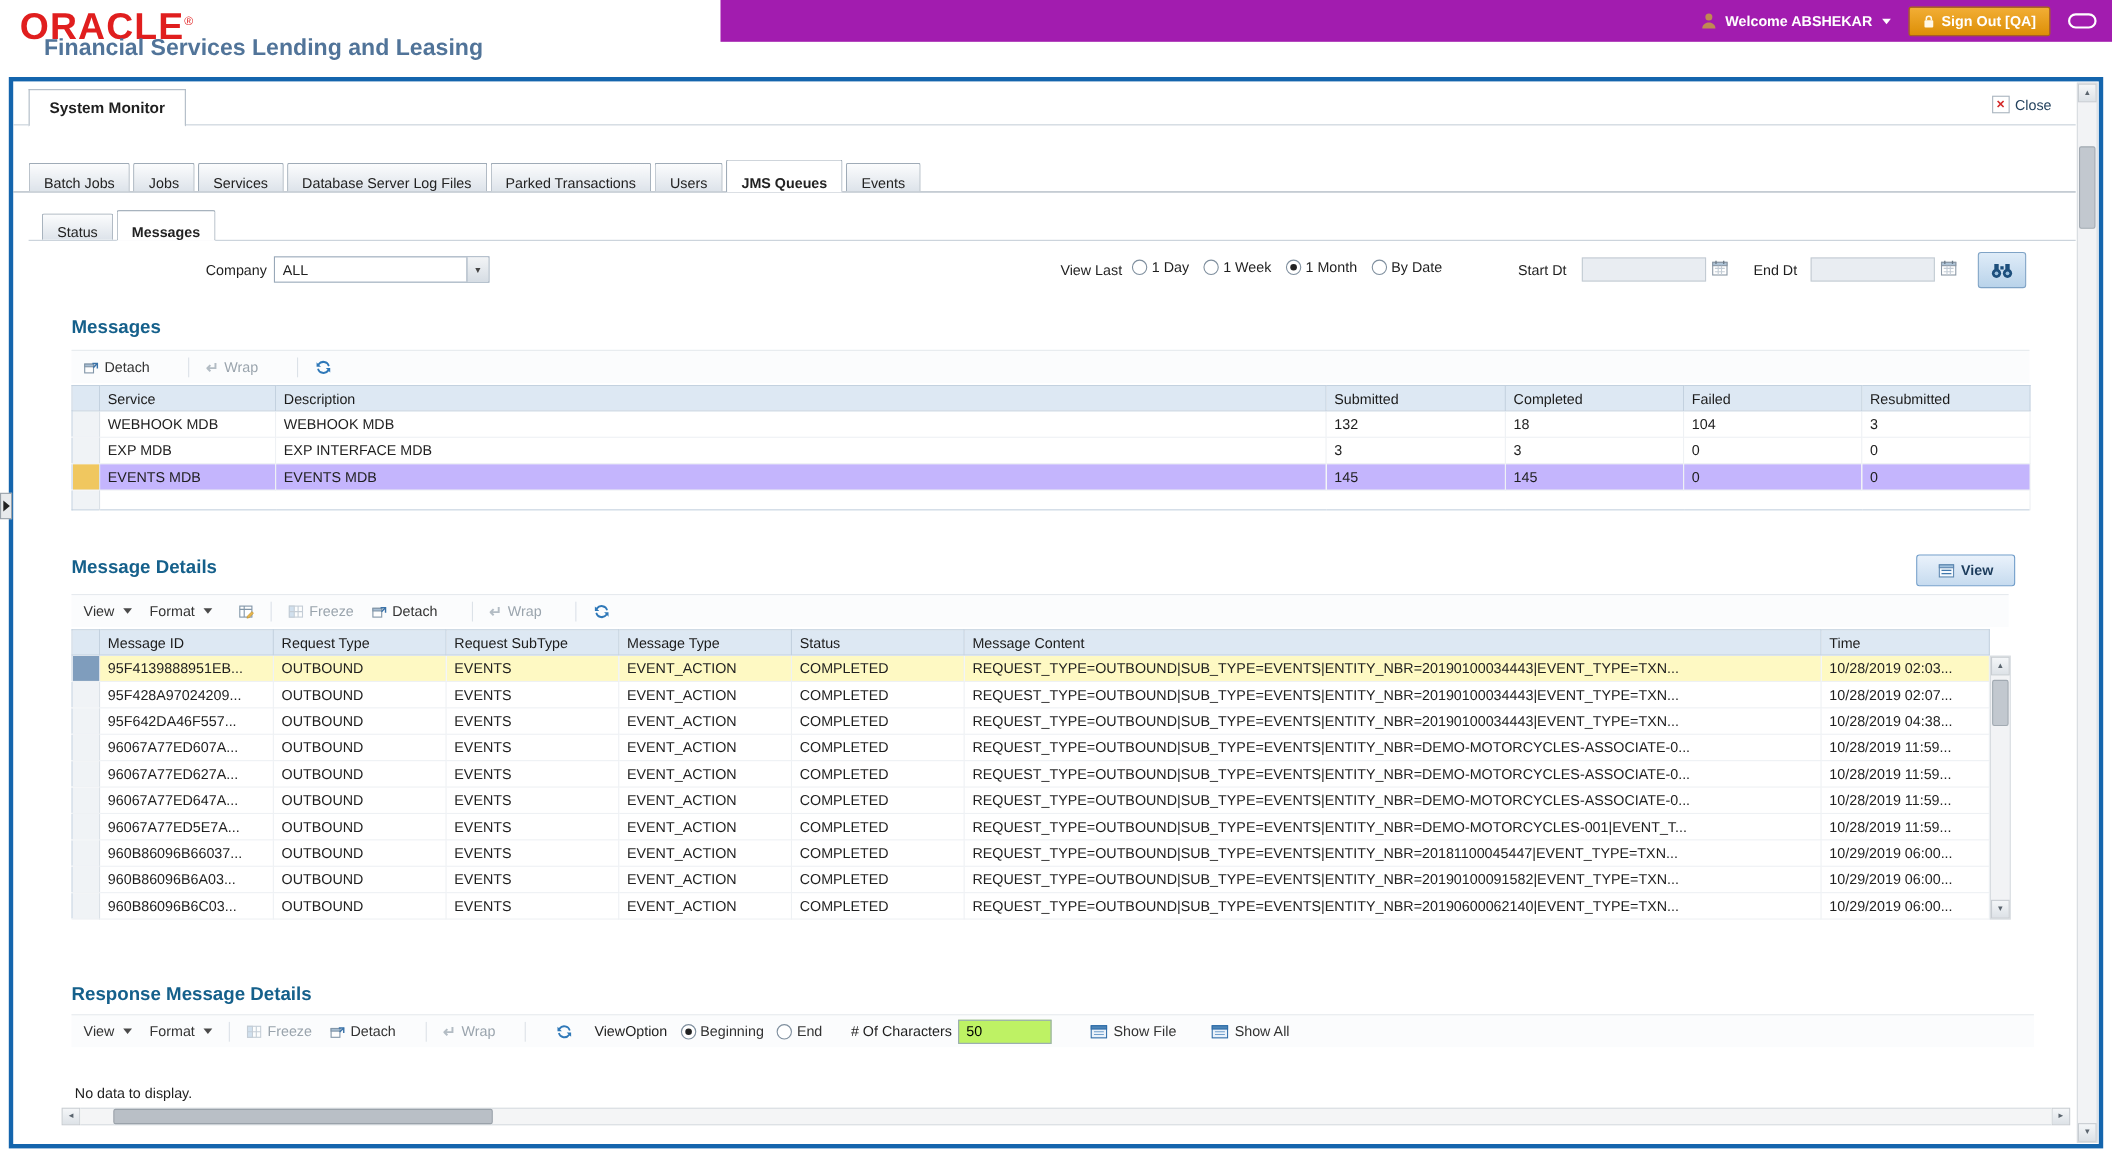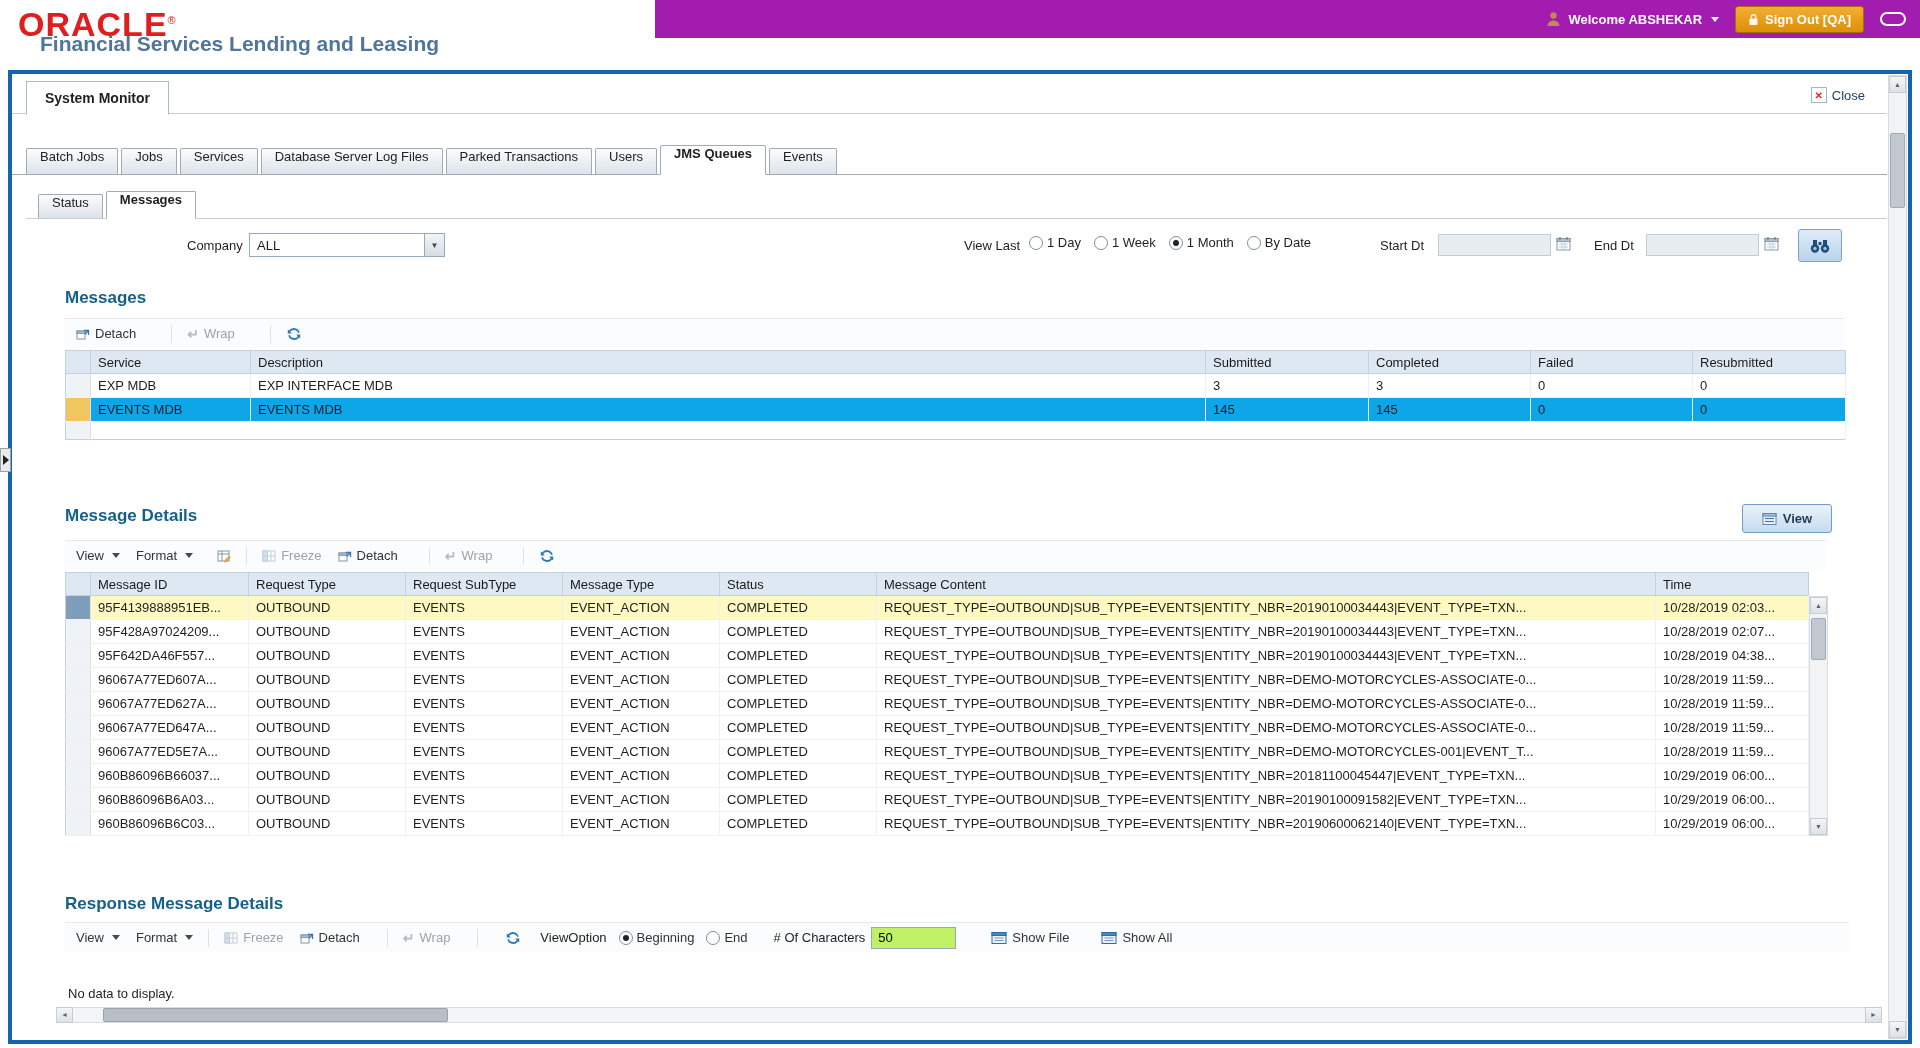--- a/index.html
+++ b/index.html
@@ -21,21 +21,21 @@
 
 .frame{position:absolute;left:8px;top:70px;width:1904px;height:974px;border:4px solid #1465ad;background:#fff;}
 .wtab-row{position:absolute;left:0;top:0;right:21px;height:40px;border-bottom:1px solid #c7d0d9;}
 .wtab{position:absolute;left:14px;top:7px;height:34px;background:#fff;border:1px solid #aeb9c4;border-bottom:1px solid #fff;padding:8px 18px 0;font-size:14px;font-weight:700;z-index:2;cursor:pointer;}
 .close-ctl{position:absolute;right:22px;top:13px;display:flex;align-items:center;gap:5px;cursor:pointer;}
 .close-icon{width:16px;height:16px;background:#fff;border:1px solid #a9b4bf;color:#d42a2a;font-size:10px;font-weight:700;display:flex;align-items:center;justify-content:center;}
 .close-text{font-size:13px;color:#24425e;}
 
 
 .main-tabs{position:absolute;left:0;top:70px;right:21px;height:31px;display:flex;align-items:flex-end;gap:3px;padding-left:14px;border-bottom:1px solid #9fabb7;}
-.tab{position:relative;height:26px;display:flex;align-items:flex-start;padding:0 13px;border:1px solid #9fabb7;border-bottom:none;border-radius:2px 2px 0 0;background:linear-gradient(#fbfcfd,#dde3ea);font-size:13px;color:#222;cursor:pointer;white-space:nowrap;}
+.tab{position:relative;height:26px;display:flex;align-items:flex-end;padding:0 13px;border:1px solid #9fabb7;border-bottom:none;border-radius:2px 2px 0 0;background:linear-gradient(#fbfcfd,#dde3ea);font-size:13px;color:#222;cursor:pointer;white-space:nowrap;}
 .tab.active{background:#fff;font-weight:700;height:30px;margin-bottom:-1px;border-bottom:1px solid #fff;z-index:2;}
 .sub-tabs{position:absolute;left:14px;top:116px;right:21px;height:29px;display:flex;align-items:flex-end;gap:3px;padding-left:12px;border-bottom:1px solid #c7d0d9;}
 .sub-tabs .tab{height:24px;}
 .sub-tabs .tab.active{height:28px;margin-bottom:-1px;border-bottom:1px solid #fff;}
 
 
 .filter-row{position:absolute;left:0;top:152px;width:100%;height:42px;}
 .flabel{font-size:13px;color:#1f1f1f;position:absolute;white-space:nowrap;}
 .lbl-company{left:175px;top:12px;}
 .combo{position:absolute;left:237px;top:7px;width:196px;height:24px;border:1px solid #98a8b8;background:#fff;display:flex;cursor:pointer;}
@@ -79,21 +79,21 @@
 .ml8{margin-left:8px}.ml12{margin-left:12px}.ml16{margin-left:16px}.ml20{margin-left:20px}.ml24{margin-left:24px}
 .radio-row{display:flex;gap:12px;margin-left:6px;}
 .chars-input{width:85px;height:22px;border:1px solid #98a8b8;background:#bef264;font-family:inherit;font-size:13px;padding:0 6px;}
 
 
 .grid{border-collapse:collapse;table-layout:fixed;position:absolute;background:#fff;border:1px solid #c3d1df;}
 .grid th,.grid td{font-size:13px;font-weight:400;text-align:left;padding:3px 7px;overflow:hidden;white-space:nowrap;text-overflow:ellipsis;}
 .grid thead th{background:#dde8f3;border:1px solid #c3d1df;height:23px;color:#1b1b1b;}
 .grid td{border-right:1px solid #eef1f4;border-bottom:1px solid #eef1f4;height:24px;}
 .grid td.gutter{background:#f0f3f6;border-right:1px solid #dbe1e7;padding:0;}
-.grid tr.row-highlight td{background:#0ea5e9;}
+.grid tr.row-highlight td{background:#c4b5fd;}
 .grid tr.row-highlight td.gutter{background:#f0c75f;}
 .grid tr.row-selected td{background:#fef9c3;}
 .grid tr.row-selected td.gutter{background:#7f9dbd;}
 .grid tr.filler td{height:18px;border-bottom:none;}
 .msg-table{left:53px;top:276px;width:1780px;}
 .md-table{left:53px;top:498px;width:1743px;}
 .resp-table{left:53px;top:882px;width:1784px;}
 .no-data{position:absolute;left:56px;top:912px;font-size:13px;color:#1f1f1f;}
 
 .view-btn{position:absolute;left:1730px;top:430px;width:90px;height:29px;display:flex;align-items:center;justify-content:center;gap:6px;background:linear-gradient(#eaf2fb,#c6dbef);border:1px solid #6f9cc9;border-radius:3px;font-weight:700;font-size:13px;color:#1c3c5c;}
@@ -323,20 +323,29 @@
       <th>Service</th>
           <th>Description</th>
           <th>Submitted</th>
           <th>Completed</th>
           <th>Failed</th>
           <th>Resubmitted</th>
         </tr>
     </thead>
     <tbody>
 
+        <tr>
+          <td class="gutter"></td>
+          <td>WEBHOOK MDB</td>
+          <td>WEBHOOK MDB</td>
+          <td>132</td>
+          <td>18</td>
+          <td>104</td>
+          <td>3</td>
+        </tr>
 
         <tr>
           <td class="gutter"></td>
           <td>EXP MDB</td>
           <td>EXP INTERFACE MDB</td>
           <td>3</td>
           <td>3</td>
           <td>0</td>
           <td>0</td>
         </tr>

